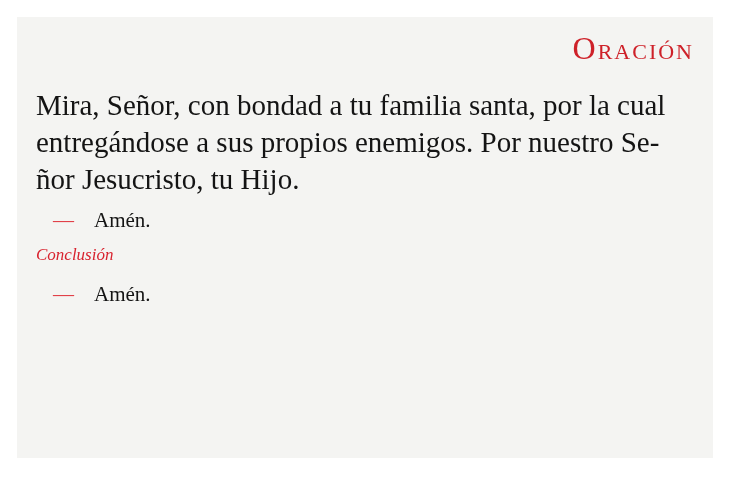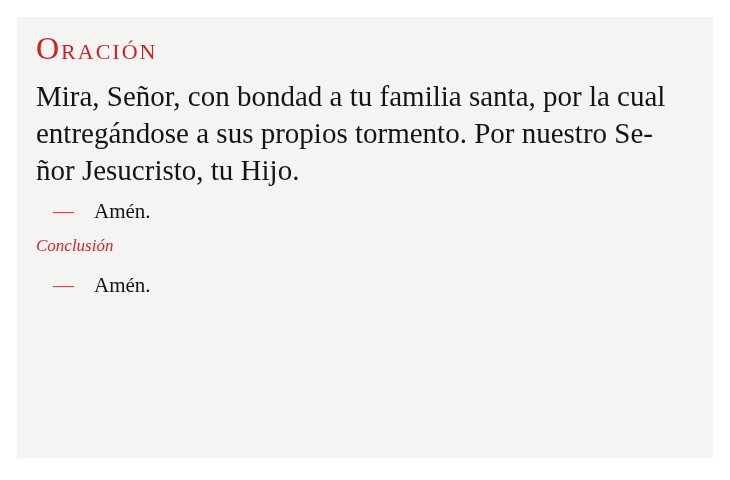--- a/index.html
+++ b/index.html
@@ -17,34 +17,34 @@
     box-sizing: border-box;
     position: absolute;
     left: 17px;
     top: 17px;
     width: 696px;
     height: 441px;
     background: #f4f4f2;
     padding: 13px 19px 0 19px;
   }
   .title {
-    text-align: left;
+    text-align: right;
     font-variant: small-caps;
     font-size: 32px;
     line-height: 30px;
     letter-spacing: 2px;
     color: #ce2129;
     margin-top: 3px;
   }
   .para {
     color: #141414;
     font-size: 29px;
     line-height: 37px;
   }
-  .para-prayer   { margin-top: 15px; }
+  .para-prayer   { margin-top: 24px; }
   .para-conclusion { margin-top: 7px; }
   .line { white-space: nowrap; }
   .response {
     color: #141414;
     font-size: 21px;
     line-height: 37px;
     padding-left: 17px;
   }
   .response-prayer     { margin-top: 4px; }
   .response-conclusion { margin-top: 9px; }
@@ -62,21 +62,21 @@
 </style>
 </head>
 <body>
 
 <div class="panel">
 
   <div class="title">Oración</div>
 
   <div class="para para-prayer">
     <div class="line">Mira, Señor, con bondad a tu familia santa, por la cual</div>
-    <div class="line">entregándose a sus propios tormento. Por nuestro Se-</div>
+    <div class="line">entregándose a sus propios enemigos. Por nuestro Se-</div>
     <div class="line">ñor Jesucristo, tu Hijo.</div>
   </div>
 
   <div class="response response-prayer">
     <span class="dash">—</span><span>Amén.</span>
   </div>
 
   <div class="rubric">Conclusión</div>
 
 

